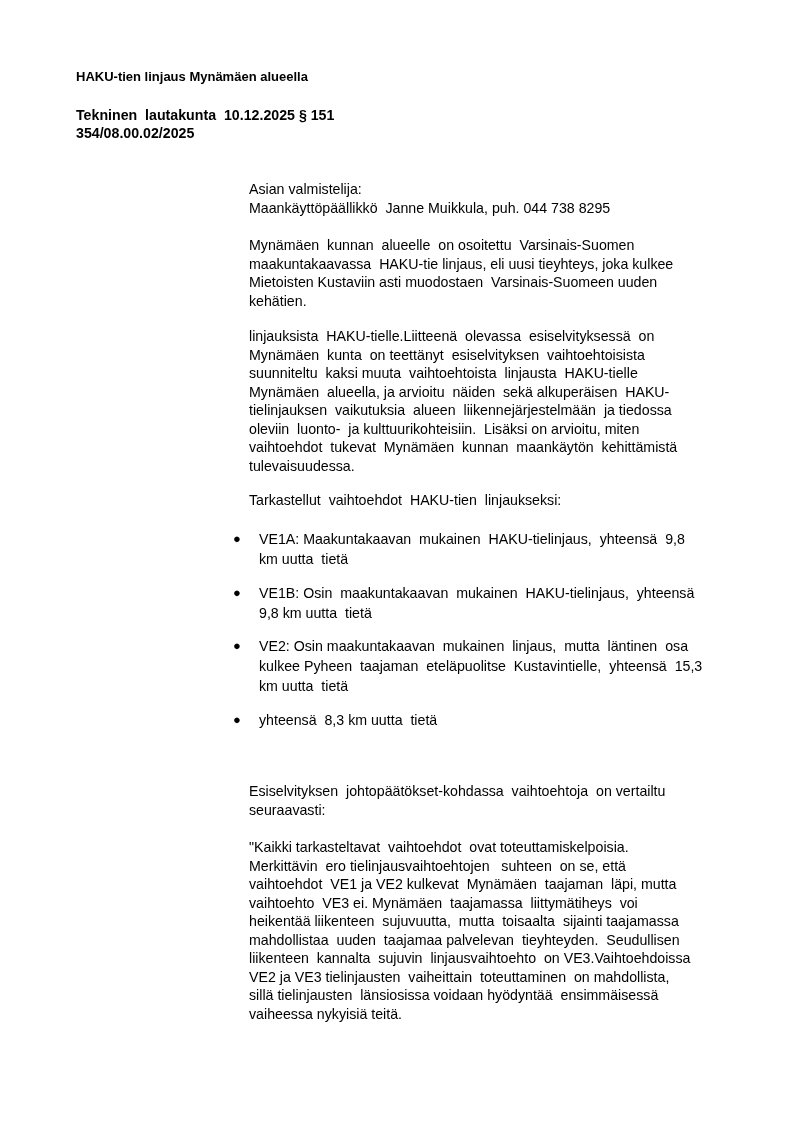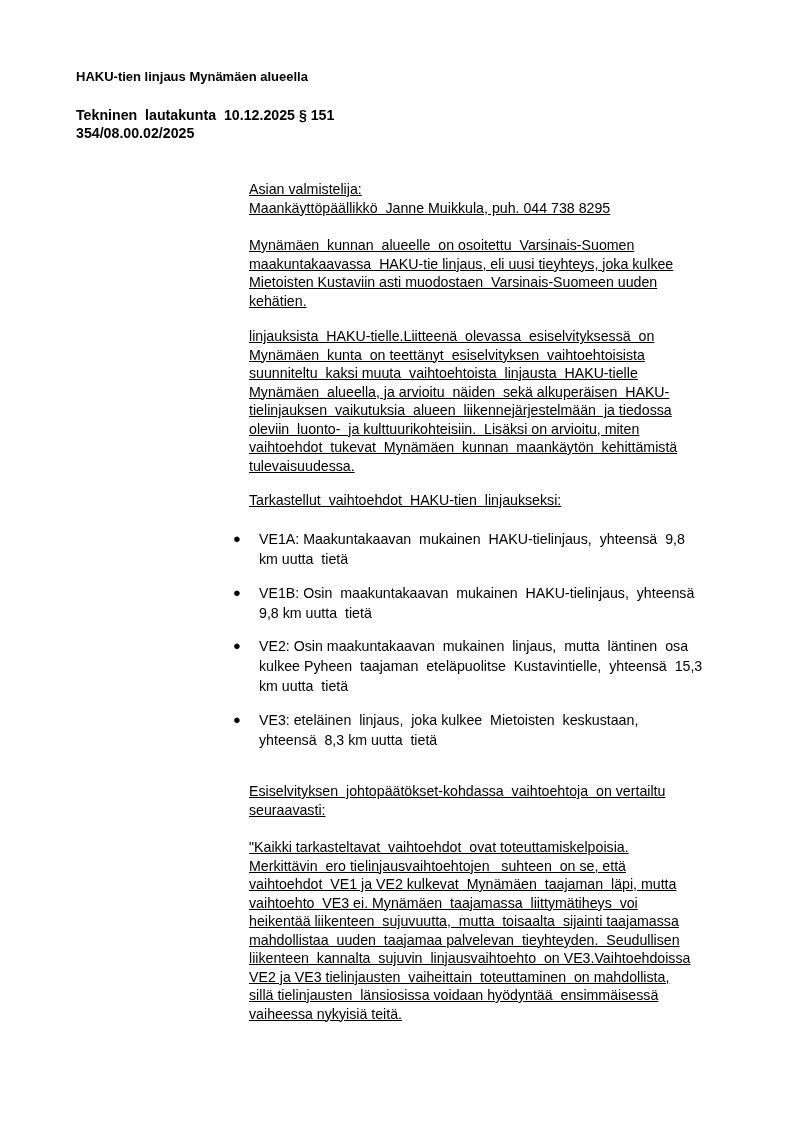--- a/index.html
+++ b/index.html
@@ -5,21 +5,21 @@
     html, body { margin: 0; padding: 0; background: #ffffff; }
     body {
       width: 794px; height: 1122px; position: relative; overflow: hidden;
       font-family: "Liberation Sans", sans-serif; color: #000; font-size: 14.2px;
     }
     .abs { position: absolute; }
     .line { white-space: pre; line-height: 18.5px; display: block; }
     #title { left: 76px; top: 68px; font-weight: bold; font-size: 13px; line-height: 18px; white-space: pre; }
     #meta { left: 76px; top: 106px; font-weight: bold; }
     #meta .line { line-height: 18px; }
-    .para { left: 249px; width: 500px; text-decoration: underline; }
+    .para { left: 249px; width: 500px; }
     #preparer { top: 180px; }
     #p1 { top: 236px; }
     #p2 { top: 327px; }
     #p3 { top: 491px; }
     .bullet-item { position: absolute; left: 233px; width: 510px; }
     .bullet { position: absolute; left: 0; top: 0; width: 16px; font-size: 13px; line-height: 20px; }
     .bullet-text { position: absolute; left: 26px; top: 0; }
     .bullet-text .line { line-height: 20px; }
     #b1 { top: 529px; }
     #b2 { top: 583px; }
@@ -86,21 +86,20 @@
   <div class="bullet-text">
     <span class="line">VE2: Osin maakuntakaavan  mukainen  linjaus,  mutta  läntinen  osa</span>
     <span class="line">kulkee Pyheen  taajaman  eteläpuolitse  Kustavintielle,  yhteensä  15,3</span>
     <span class="line">km uutta  tietä</span>
   </div>
 </div>
 
 <div id="b4" class="bullet-item">
   <span class="bullet">●</span>
   <div class="bullet-text">
-    <span class="line">VE3: eteläinen  linjaus,  joka kulkee  Mietoisten  keskustaan,</span>
     <span class="line">yhteensä  8,3 km uutta  tietä</span>
   </div>
 </div>
 
 <div id="p4" class="abs para">
   <span class="line">Esiselvityksen  johtopäätökset-kohdassa  vaihtoehtoja  on vertailtu</span>
   <span class="line">seuraavasti:</span>
 </div>
 
 <div id="p5" class="abs para">

